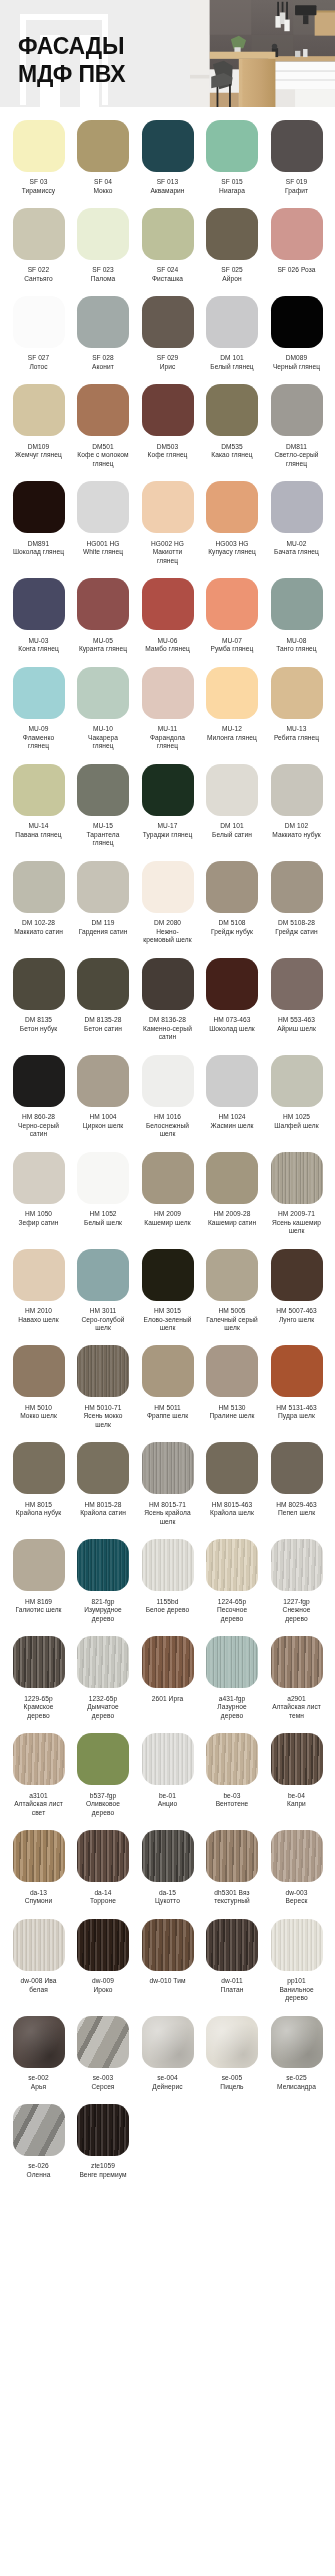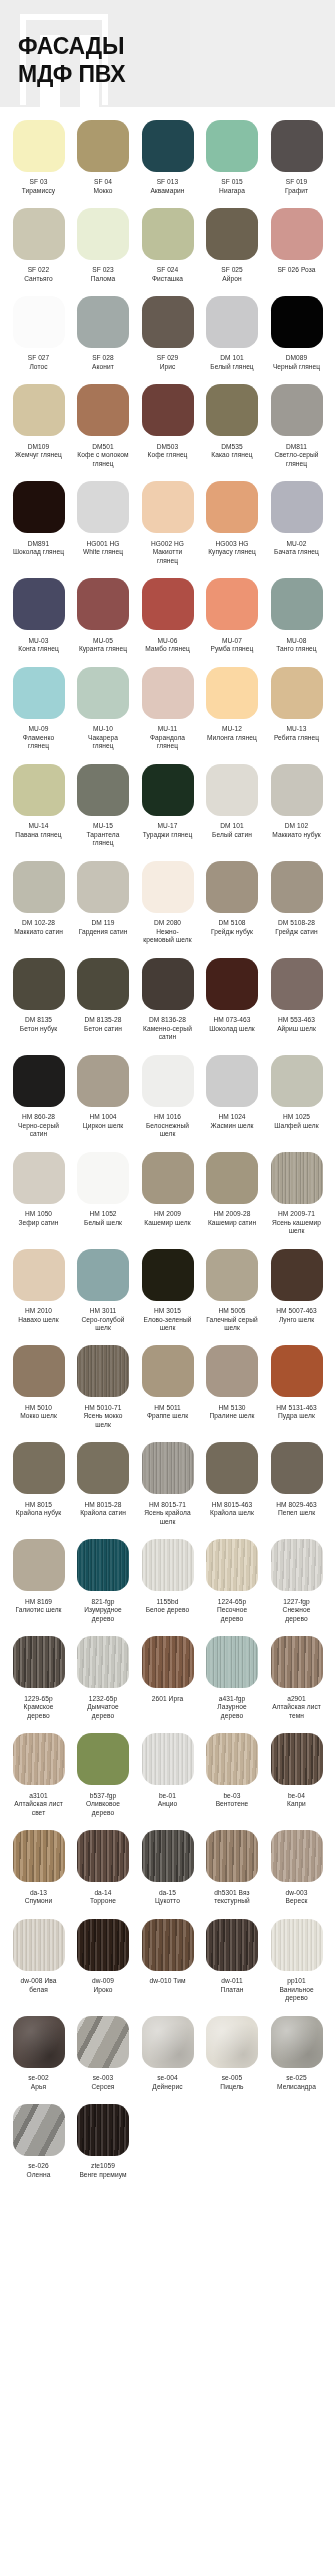--- a/index.html
+++ b/index.html
@@ -13,21 +13,20 @@
   body { width: 335px; overflow-x: hidden; }
 
   
   .banner {
     position: relative;
     width: 335px;
     height: 107px;
     background: #eeeeee;
     overflow: hidden;
     display: flex;
-    flex-direction: column;
   }
   .banner-left {
     position: relative;
     width: 190px;
     height: 107px;
     background: #ededed;
     flex: none;
   }
   .banner-watermark {
     position: absolute;

